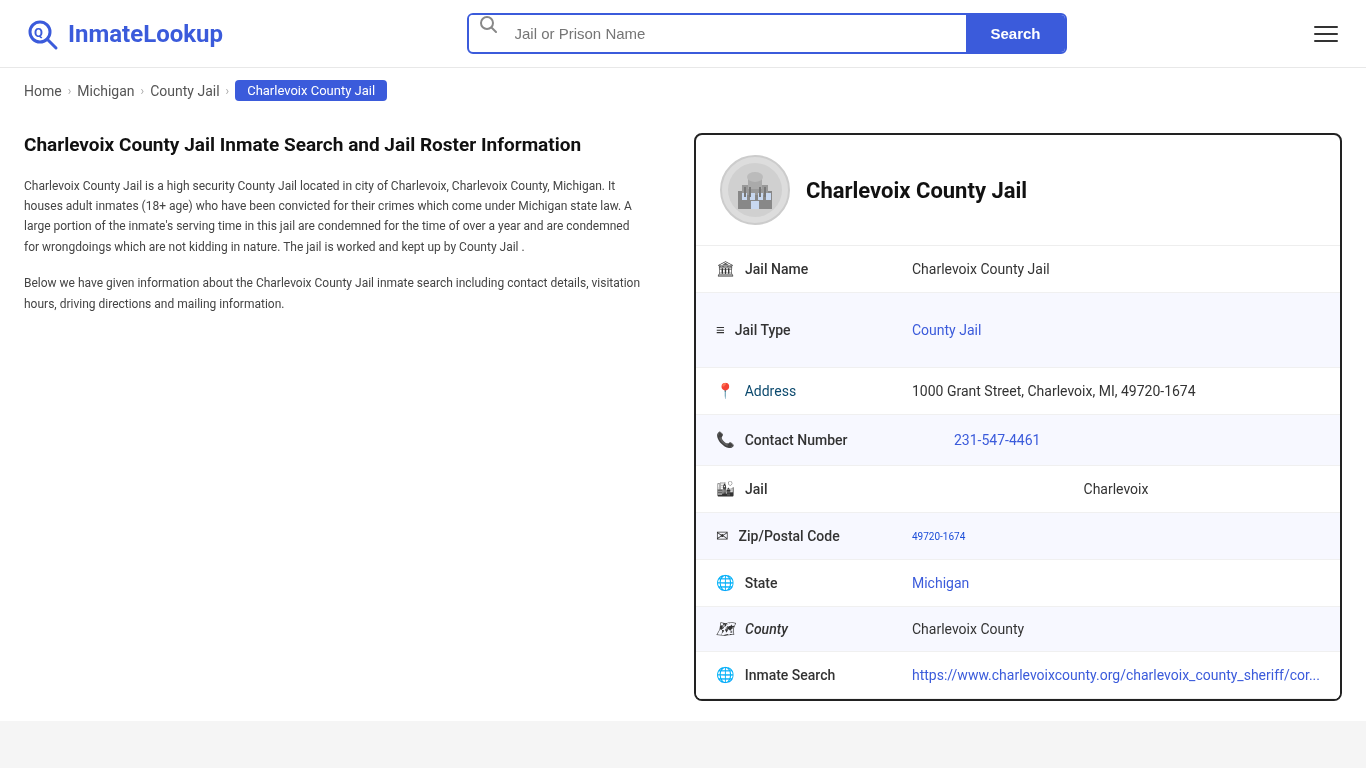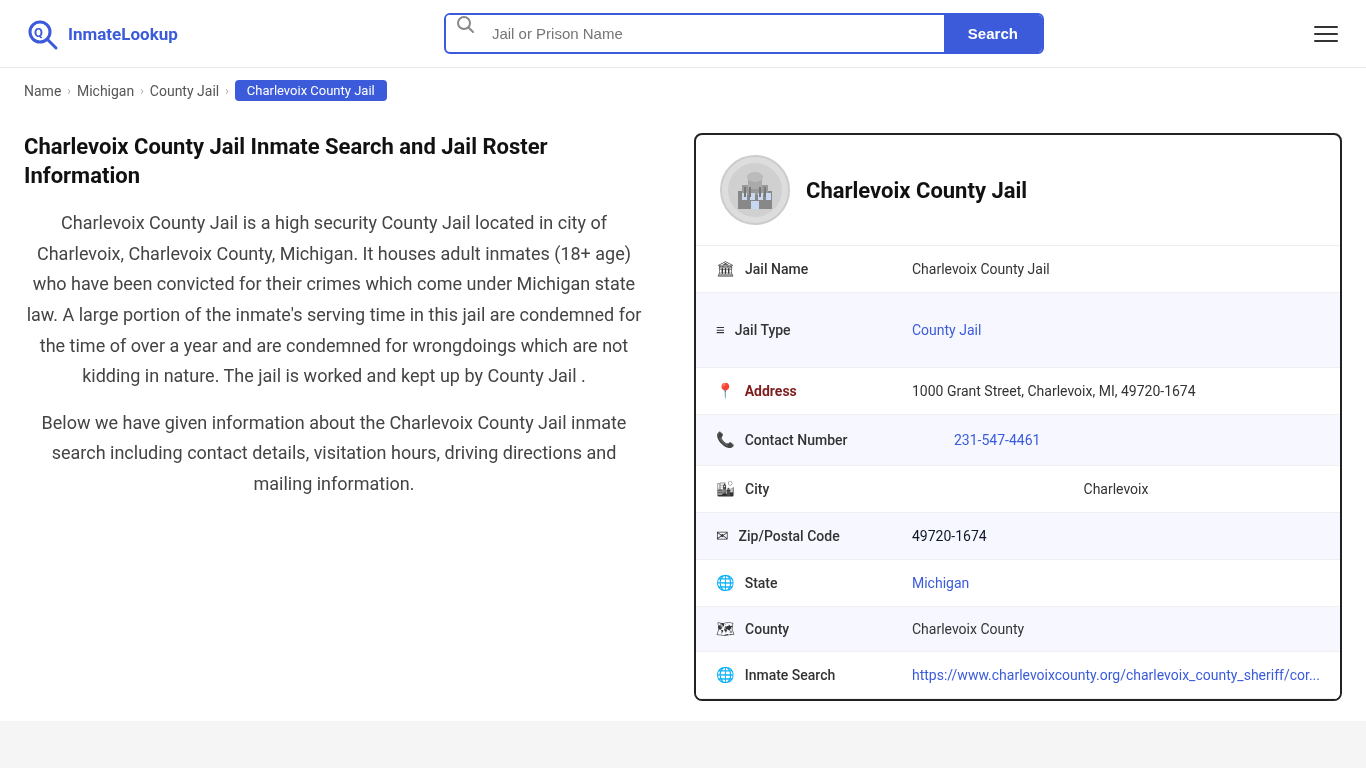--- a/index.html
+++ b/index.html
@@ -20,21 +20,21 @@
       align-items: center;
       gap: 8px;
       text-decoration: none;
       color: #222;
     }
     .logo-icon {
       width: 36px;
       height: 36px;
     }
     .logo-text {
-      font-size: 17px;
+      font-size: 24px;
       font-weight: 700;
       color: #222;
     }
     .logo-text span { color: #3b5bdb; }
     .search-area {
       display: flex;
       align-items: center;
       gap: 0;
       flex: 1;
       max-width: 600px;
@@ -124,32 +124,31 @@
     .right-panel {
       flex: 1;
       border: 2px solid #222;
       border-radius: 8px;
       overflow: hidden;
       background: #fff;
     }
 
     
     .page-heading {
-      font-size: 22px;
+      font-size: 19px;
       font-weight: 700;
       color: #111;
       margin-bottom: 18px;
       line-height: 1.3;
     }
     .page-desc {
-      font-size: 18px;
+      font-size: 12px;
       color: #444;
       line-height: 1.7;
       margin-bottom: 16px;
-      text-align: center;
     }
 
     
     .facility-header {
       display: flex;
       align-items: center;
       gap: 16px;
       padding: 20px 24px;
       border-bottom: 1px solid #eee;
     }
@@ -231,21 +230,21 @@
   </div>
 
   <div class="hamburger">
     <span></span>
     <span></span>
     <span></span>
   </div>
 </header>
 
 <nav class="breadcrumb">
-  <a href="#">Name</a>
+  <a href="#">Home</a>
   <span class="sep">›</span>
   <a href="#">Michigan</a>
   <span class="sep">›</span>
   <a href="#">County Jail</a>
   <span class="sep">›</span>
   <span class="current">Charlevoix County Jail</span>
 </nav>
 
 <div class="main-content">
 
@@ -288,41 +287,41 @@
       <tbody id="facility-rows">
           <tr style="background: rgb(255, 255, 255); border-bottom: 1px solid rgb(240, 240, 240);">
             <td style="display: table-cell; vertical-align: middle; padding: 14px 20px; width: 200px; font-size: 14px; font-weight: 500; color: rgb(51, 51, 51); white-space: nowrap;"><span style="margin-right: 10px; font-size: 15px;">🏛</span><span>Jail Name</span></td>
             <td style="padding: 14px 20px; font-size: 14px; color: rgb(51, 51, 51);">Charlevoix County Jail</td>
           </tr>
           <tr style="background: rgb(247, 248, 255); border-bottom: 1px solid rgb(240, 240, 240);">
             <td style="display: table-cell; vertical-align: middle; padding: 28px 20px; width: 200px; font-size: 14px; font-weight: 500; color: rgb(51, 51, 51); white-space: nowrap;"><span style="margin-right: 10px; font-size: 15px;">≡</span><span>Jail Type</span></td>
             <td style="padding: 14px 20px; font-size: 14px; color: rgb(51, 51, 51);"><a href="#" style="color: rgb(59, 91, 219); text-decoration: none;">County Jail</a></td>
           </tr>
           <tr style="background: rgb(255, 255, 255); border-bottom: 1px solid rgb(240, 240, 240);">
-            <td style="display: table-cell; vertical-align: middle; padding: 14px 20px; width: 200px; font-size: 14px; font-weight: 700; color: #7f1d1d; white-space: nowrap;"><span style="margin-right: 10px; font-size: 15px;">📍</span><span>Address</span></td>
+            <td style="display: table-cell; vertical-align: middle; padding: 14px 20px; width: 200px; font-size: 14px; font-weight: 400; color: #0c4a6e; white-space: nowrap;"><span style="margin-right: 10px; font-size: 15px;">📍</span><span>Address</span></td>
             <td style="padding: 14px 20px; font-size: 14px; color: rgb(51, 51, 51);">1000 Grant Street, Charlevoix, MI, 49720-1674</td>
           </tr>
           <tr style="background: rgb(247, 248, 255); border-bottom: 1px solid rgb(240, 240, 240);">
             <td style="display: table-cell; vertical-align: middle; padding: 16px 20px; width: 200px; font-size: 14px; font-weight: 500; color: rgb(51, 51, 51); white-space: nowrap;"><span style="margin-right: 10px; font-size: 15px;">📞</span><span>Contact Number</span></td>
             <td style="padding: 14px 20px; font-size: 14px; color: rgb(51, 51, 51);"><a href="tel:231-547-4461" style="color: rgb(59, 91, 219); text-decoration: none; margin-left: 42px;">231-547-4461</a></td>
           </tr>
           <tr style="background: rgb(255, 255, 255); border-bottom: 1px solid rgb(240, 240, 240);">
-            <td style="display: table-cell; vertical-align: middle; padding: 14px 20px; width: 200px; font-size: 14px; font-weight: 500; color: rgb(51, 51, 51); white-space: nowrap;"><span style="margin-right: 10px; font-size: 15px;">🏙</span><span>City</span></td>
+            <td style="display: table-cell; vertical-align: middle; padding: 14px 20px; width: 200px; font-size: 14px; font-weight: 500; color: rgb(51, 51, 51); white-space: nowrap;"><span style="margin-right: 10px; font-size: 15px;">🏙</span><span>Jail</span></td>
             <td style="padding: 14px 20px; font-size: 14px; color: rgb(51, 51, 51); text-align: center;">Charlevoix</td>
           </tr>
           <tr style="background: rgb(247, 248, 255); border-bottom: 1px solid rgb(240, 240, 240);">
             <td style="display: table-cell; vertical-align: middle; padding: 14px 20px; width: 200px; font-size: 14px; font-weight: 500; color: rgb(51, 51, 51); white-space: nowrap;"><span style="margin-right: 10px; font-size: 15px;">✉</span><span>Zip/Postal Code</span></td>
-            <td style="padding: 14px 20px; font-size: 14px; color: #0f172a; margin-top: 16px;">49720-1674</td>
+            <td style="padding: 14px 20px; font-size: 10px; color: #1d4ed8; margin-top: 16px;">49720-1674</td>
           </tr>
           <tr style="background: rgb(255, 255, 255); border-bottom: 1px solid rgb(240, 240, 240);">
             <td style="display: table-cell; vertical-align: middle; padding: 14px 20px; width: 200px; font-size: 14px; font-weight: 500; color: rgb(51, 51, 51); white-space: nowrap;"><span style="margin-right: 10px; font-size: 15px;">🌐</span><span>State</span></td>
             <td style="padding: 14px 20px; font-size: 14px; color: rgb(51, 51, 51);"><a href="#" style="color: rgb(59, 91, 219); text-decoration: none;">Michigan</a></td>
           </tr>
           <tr style="background: rgb(247, 248, 255); border-bottom: 1px solid rgb(240, 240, 240);">
-            <td style="display: table-cell; vertical-align: middle; padding: 0 20px; width: 200px; font-size: 14px; font-weight: 500; color: rgb(51, 51, 51); white-space: nowrap;"><span style="margin-right: 10px; font-size: 15px;">🗺</span><span>County</span></td>
+            <td style="display: table-cell; vertical-align: middle; padding: 0 20px; width: 200px; font-size: 14px; font-weight: 500; color: rgb(51, 51, 51); white-space: nowrap; font-style: italic;"><span style="margin-right: 10px; font-size: 15px;">🗺</span><span>County</span></td>
             <td style="padding: 14px 20px; font-size: 14px; color: rgb(51, 51, 51);">Charlevoix County</td>
           </tr>
           <tr style="background: rgb(255, 255, 255); border-bottom: 1px solid rgb(240, 240, 240);">
             <td style="display: table-cell; vertical-align: middle; padding: 14px 20px; width: 200px; font-size: 14px; font-weight: 500; color: rgb(51, 51, 51); white-space: nowrap;"><span style="margin-right: 10px; font-size: 15px;">🌐</span><span>Inmate Search</span></td>
             <td style="padding: 14px 20px; font-size: 14px; color: rgb(51, 51, 51);"><a href="#" style="color: rgb(59, 91, 219); text-decoration: none;">https://www.charlevoixcounty.org/charlevoix_county_sheriff/cor...</a></td>
           </tr>
         </tbody>
     </table>
   </div>
 </div>

